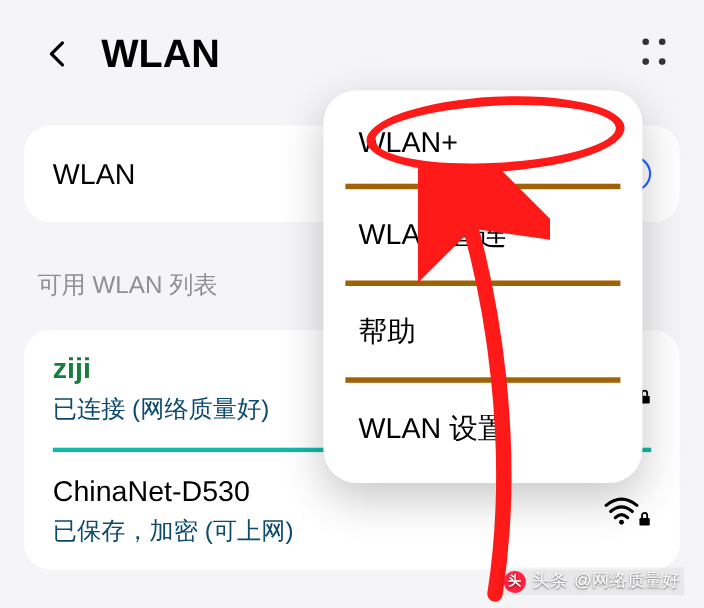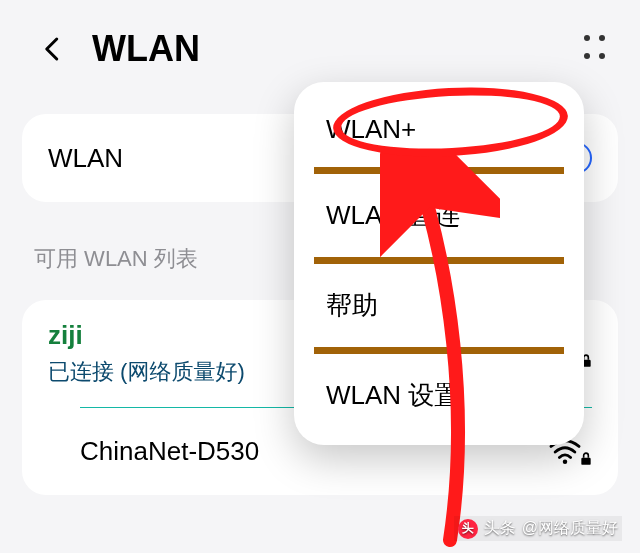--- a/index.html
+++ b/index.html
@@ -47,21 +47,21 @@
       border-radius: 24px;
       margin-top: 26px;
       padding: 0 26px;
     }
     .row {
       display: flex;
       align-items: center;
       min-height: 88px;
       padding: 20px 0;
     }
-    .row + .row { border-top: 1px solid #14b8a6; margin-left: 32px; }
+    .row + .row { border-top: 4px solid #14b8a6; }
     .row-main { flex: 1; }
     .row-title { font-size: 26px; color: #000; font-weight: 500; }
     .row-title.blue { color: #15803d; font-weight: 600; }
     .row-sub { font-size: 22px; color: #0c4a6e; margin-top: 6px; }
     .section-label {
       font-size: 22px;
       color: #8e8e93;
       margin: 42px 0 0 12px;
       font-weight: 500;
     }
@@ -98,21 +98,21 @@
       box-shadow: 0 14px 40px rgba(0,0,0,0.22);
       padding: 8px 0;
       z-index: 10;
     }
     .dd-item {
       padding: 24px 32px;
       font-size: 26px;
       color: #000;
       font-weight: 500;
     }
-    .dd-item + .dd-item { border-top: 7px solid #a16207; margin: 0 20px; padding-left:12px; padding-right:12px;}
+    .dd-item + .dd-item { border-top: 5px solid #a16207; margin: 0 20px; padding-left:12px; padding-right:12px;}
     .dd-item:first-child{ padding-bottom:22px;}
     
     .red-oval {
       position: absolute;
       top: 88px;
       right: 72px;
       width: 235px;
       height: 68px;
       border: 8px solid #ff1a1a;
       border-radius: 50% / 50%;
@@ -193,20 +193,21 @@
           </svg>
         <svg width="12" height="14" viewBox="0 0 10 12" style="margin-left:-2px">
             <rect x="1" y="5" width="8" height="6" rx="1" fill="#000"></rect>
             <path d="M3 5 V3 a2 2 0 0 1 4 0 V5" stroke="#000" stroke-width="1.4" fill="none"></path>
           </svg>
       </div>
     </div>
     <div class="row">
       <div class="row-main">
         <div class="row-title">ChinaNet-D530</div>
+        <div class="row-sub">已保存，加密 (可上网)</div>
       </div>
       <div class="wifi-icons">
         <svg width="34" height="28" viewBox="0 0 24 20">
             <path d="M2 6 Q12 -2 22 6 M5 10 Q12 4 19 10 M8 14 Q12 10 16 14" stroke="#000" stroke-width="2" fill="none" stroke-linecap="round"></path>
             <circle cx="12" cy="17" r="1.6" fill="#000"></circle>
           </svg>
         <svg width="12" height="14" viewBox="0 0 10 12" style="margin-left:-2px">
             <rect x="1" y="5" width="8" height="6" rx="1" fill="#000"></rect>
             <path d="M3 5 V3 a2 2 0 0 1 4 0 V5" stroke="#000" stroke-width="1.4" fill="none"></path>
           </svg>

